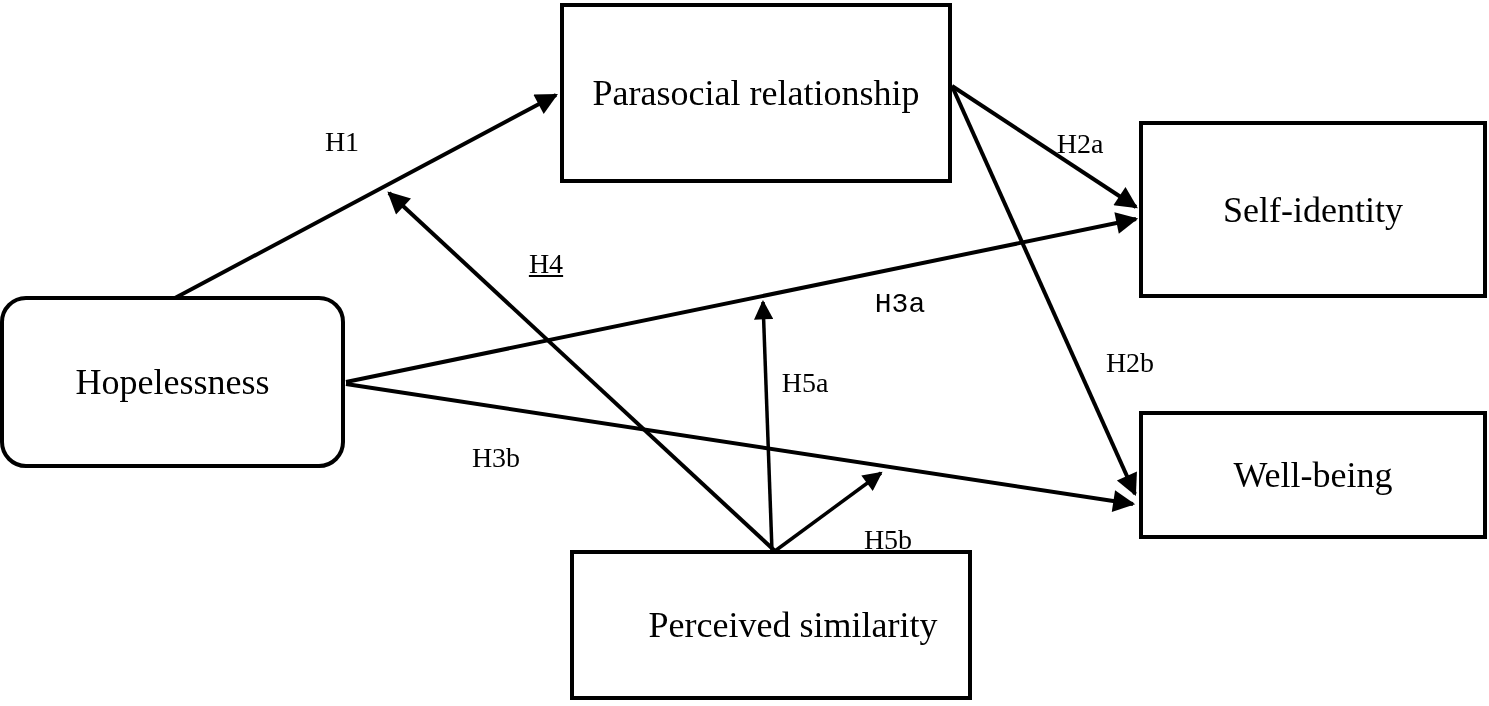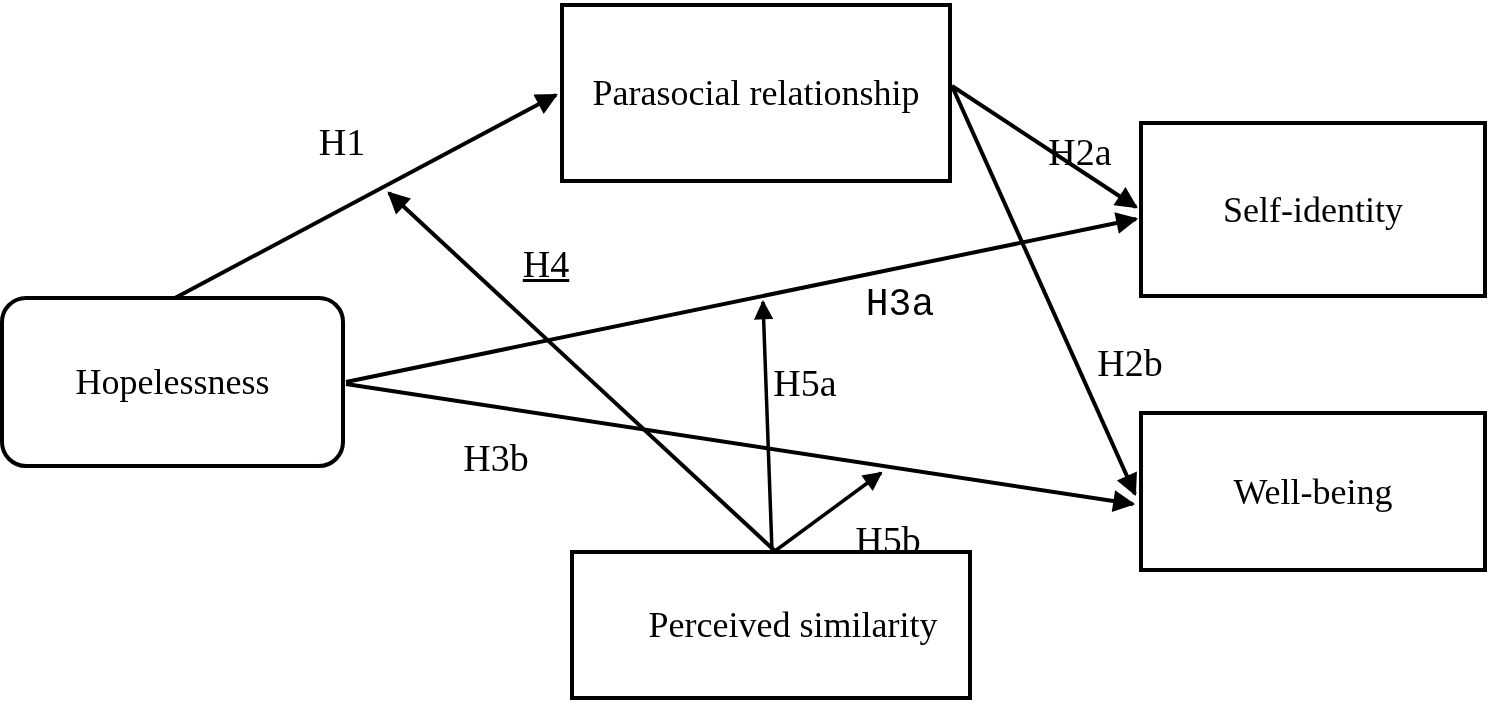--- a/index.html
+++ b/index.html
@@ -33,34 +33,34 @@
     align-items: center;
     justify-content: center;
     font-size: 36px;
     line-height: 1;
     z-index: 1;
     white-space: nowrap;
   }
   .path-label {
     position: absolute;
     transform: translate(-50%, -50%);
-    font-size: 38px;
+    font-size: 28px;
     line-height: 1;
     white-space: nowrap;
     z-index: 3;
   }
   
   #node-hopelessness        { left: 0px;    top: 296px; width: 345px; height: 172px; border-radius: 26px; }
   #node-parasocial          { left: 560px;  top: 3px;   width: 392px; height: 180px; justify-content: center; }
   #node-self-identity       { left: 1139px; top: 121px; width: 348px; height: 177px; }
-  #node-well-being          { left: 1139px; top: 411px; width: 348px; height: 161px; }
+  #node-well-being          { left: 1139px; top: 411px; width: 348px; height: 128px; }
   #node-perceived-similarity{ left: 570px;  top: 550px; width: 402px; height: 150px; padding-left: 44px; }
   
   #label-h1  { left: 342px;  top: 142px; }
-  #label-h2a { left: 1080px; top: 152px; text-align: right; }
+  #label-h2a { left: 1080px; top: 144px; text-align: right; }
   #label-h2b { left: 1130px; top: 363px; text-align: center; }
   #label-h3a { left: 900px;  top: 305px; font-family: Liberation Mono, monospace; }
   #label-h3b { left: 496px;  top: 458px; }
   #label-h4  { left: 546px;  top: 264px; text-decoration: underline; }
   #label-h5a { left: 805px;  top: 383px; }
   #label-h5b { left: 888px;  top: 540px; }
 </style>
 </head>
 <body>
 

